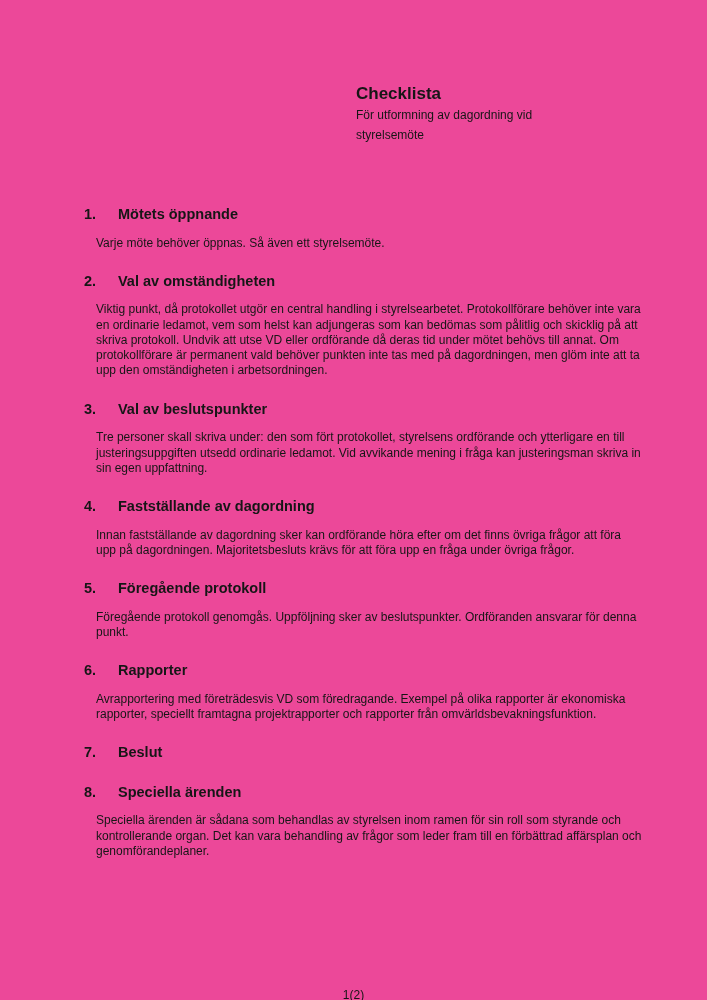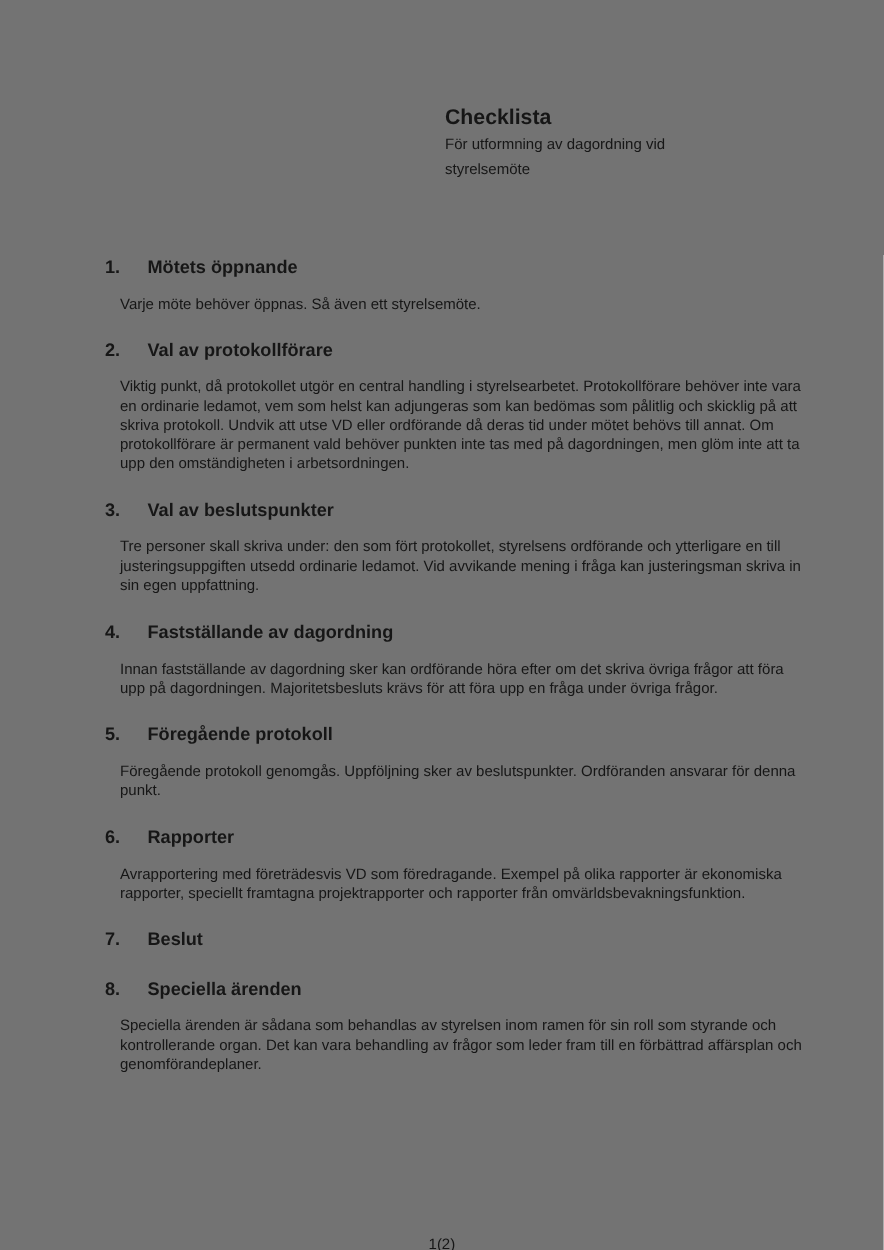--- a/index.html
+++ b/index.html
@@ -4,21 +4,21 @@
 <style>
   html, body {
     margin: 0;
     padding: 0;
     background: #ffffff;
   }
   .page {
     position: relative;
     width: 707px;
     height: 1000px;
-    background: #737373;
+    background: #ec4899;
     overflow: hidden;
     font-family: "Liberation Sans", sans-serif;
     color: #161616;
     -webkit-font-smoothing: antialiased;
   }
   .doc-header {
     position: absolute;
     left: 356px;
     top: 84px;
     width: 260px;
@@ -87,39 +87,39 @@
       <h2 class="section-heading">
         <span class="section-number">1.</span>
         <span class="section-title">Mötets öppnande</span>
       </h2>
       <p class="section-body">Varje möte behöver öppnas. Så även ett styrelsemöte.</p>
     </div>
 
     <div class="section">
       <h2 class="section-heading">
         <span class="section-number">2.</span>
-        <span class="section-title">Val av protokollförare</span>
+        <span class="section-title">Val av omständigheten</span>
       </h2>
       <p class="section-body">Viktig punkt, då protokollet utgör en central handling i styrelsearbetet. Protokollförare behöver inte vara en ordinarie ledamot, vem som helst kan adjungeras som kan bedömas som pålitlig och skicklig på att skriva protokoll. Undvik att utse VD eller ordförande då deras tid under mötet behövs till annat. Om protokollförare är permanent vald behöver punkten inte tas med på dagordningen, men glöm inte att ta upp den omständigheten i arbetsordningen.</p>
     </div>
 
     <div class="section">
       <h2 class="section-heading">
         <span class="section-number">3.</span>
         <span class="section-title">Val av beslutspunkter</span>
       </h2>
       <p class="section-body">Tre personer skall skriva under: den som fört protokollet, styrelsens ordförande och ytterligare en till justeringsuppgiften utsedd ordinarie ledamot. Vid avvikande mening i fråga kan justeringsman skriva in sin egen uppfattning.</p>
     </div>
 
     <div class="section">
       <h2 class="section-heading">
         <span class="section-number">4.</span>
         <span class="section-title">Fastställande av dagordning</span>
       </h2>
-      <p class="section-body">Innan fastställande av dagordning sker kan ordförande höra efter om det skriva övriga frågor att föra upp på dagordningen. Majoritetsbesluts krävs för att föra upp en fråga under övriga frågor.</p>
+      <p class="section-body">Innan fastställande av dagordning sker kan ordförande höra efter om det finns övriga frågor att föra upp på dagordningen. Majoritetsbesluts krävs för att föra upp en fråga under övriga frågor.</p>
     </div>
 
     <div class="section">
       <h2 class="section-heading">
         <span class="section-number">5.</span>
         <span class="section-title">Föregående protokoll</span>
       </h2>
       <p class="section-body">Föregående protokoll genomgås. Uppföljning sker av beslutspunkter. Ordföranden ansvarar för denna punkt.</p>
     </div>
 

